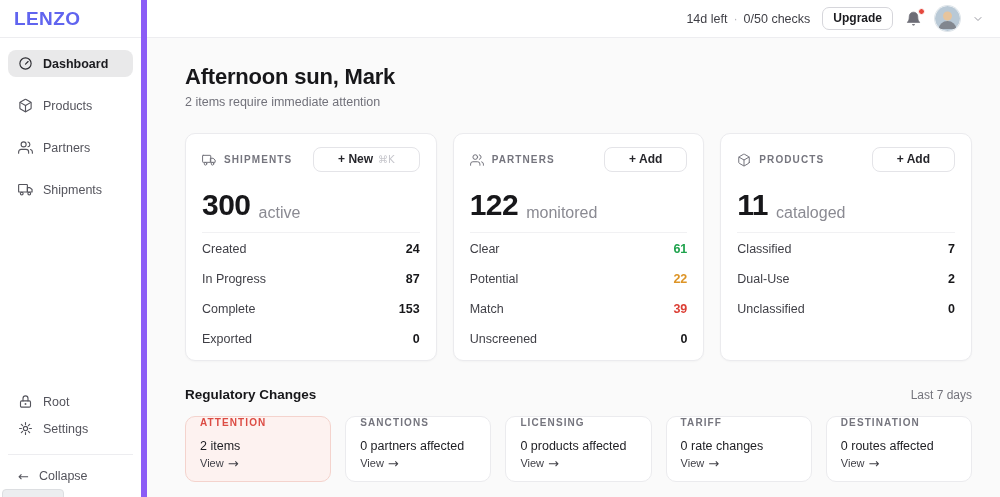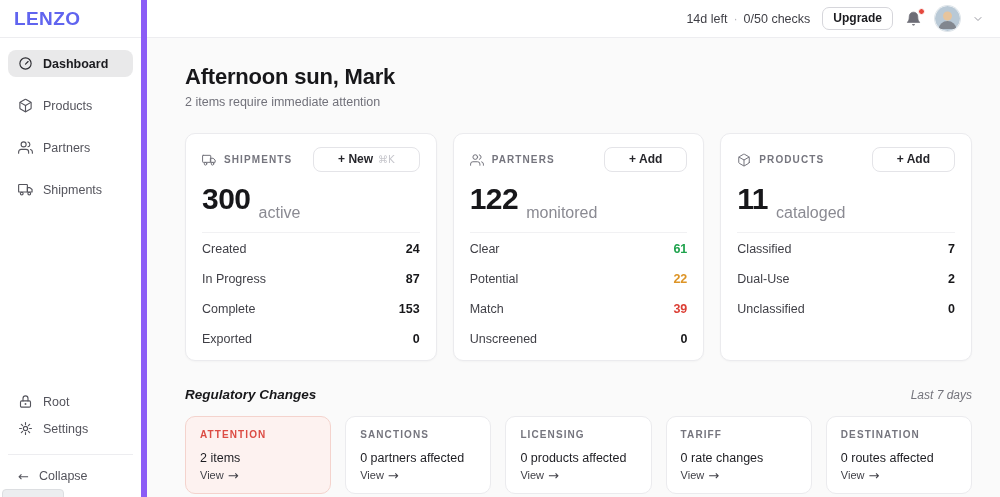--- a/index.html
+++ b/index.html
@@ -55,34 +55,34 @@
     box-shadow:0 1px 2px rgba(20,20,25,.03); }
   .card-head { display:flex; align-items:center; gap:8px; }
   .card-head svg { width:14px; height:14px; stroke:#71717a; fill:none; stroke-width:1.7;
     stroke-linecap:round; stroke-linejoin:round; }
   .card-label { font-size:10px; font-weight:600; letter-spacing:1.1px; color:#75757e; }
   .card-btn { margin-left:auto; display:flex; align-items:center; gap:5px; background:#fff;
     border:1px solid #e4e4e8; border-radius:8px; padding:4px 24px 5px; font-size:12px; font-weight:600;
     color:#26262b; cursor:pointer; font-family:inherit; }
   .card-btn .shortcut { font-size:10px; color:#c6c6cc; font-weight:400;
     font-family:"DejaVu Sans",sans-serif; }
-  .big-row { display:flex; align-items:flex-start; gap:8px; margin:10px 0 2px; }
+  .big-row { display:flex; align-items:flex-end; gap:8px; margin:10px 0 2px; }
   .big-num { font-size:30px; font-weight:700; letter-spacing:-.5px; color:#17171a; }
   .big-unit { font-size:16px; color:#8a8a92;margin-top:22px; }
   .card-divider { border:none; border-top:1px solid #f1f1f3; margin:10px 0 1px; }
   .stat-row { display:flex; justify-content:space-between; align-items:center; padding:8px 0; }
   .stat-row-label { font-size:12.5px; color:#3f3f46; }
   .stat-row-value { font-size:12.5px; font-weight:600; color:#17171a; }
 
   .reg-section { margin-top:26px; }
-  .reg-head { display:flex; align-items:center; justify-content:space-between;font-style:italic; }
+  .reg-head { display:flex; align-items:center; justify-content:space-between; }
   .reg-title { font-size:13.5px; font-weight:700; color:#17171a; }
   .reg-period { font-size:12px; color:#74747c; }
   .reg-grid { display:grid; grid-template-columns:repeat(5,1fr); gap:14px; margin-top:14px; }
-  .reg-card { background:#fff; border:1px solid #ebebee; border-radius:10px; padding:12px 14px 10px; }
+  .reg-card { background:#fff; border:1px solid #ebebee; border-radius:10px; padding:0 14px 10px; }
   .reg-card.alert { background:#fdf2f0; border-color:#f4d3cd; }
   .reg-label { font-size:10px; font-weight:600; letter-spacing:1.1px; color:#75757e; }
   .reg-card.alert .reg-label { color:#dc4c44; }
   .reg-text { font-size:12.5px; color:#1d1d22; margin-top:11px; }
   .reg-view { display:inline-flex; align-items:center; gap:4px; font-size:11px; color:#3f3f46;
     margin-top:3px; cursor:pointer; }
 </style>
 </head>
 <body>
 

